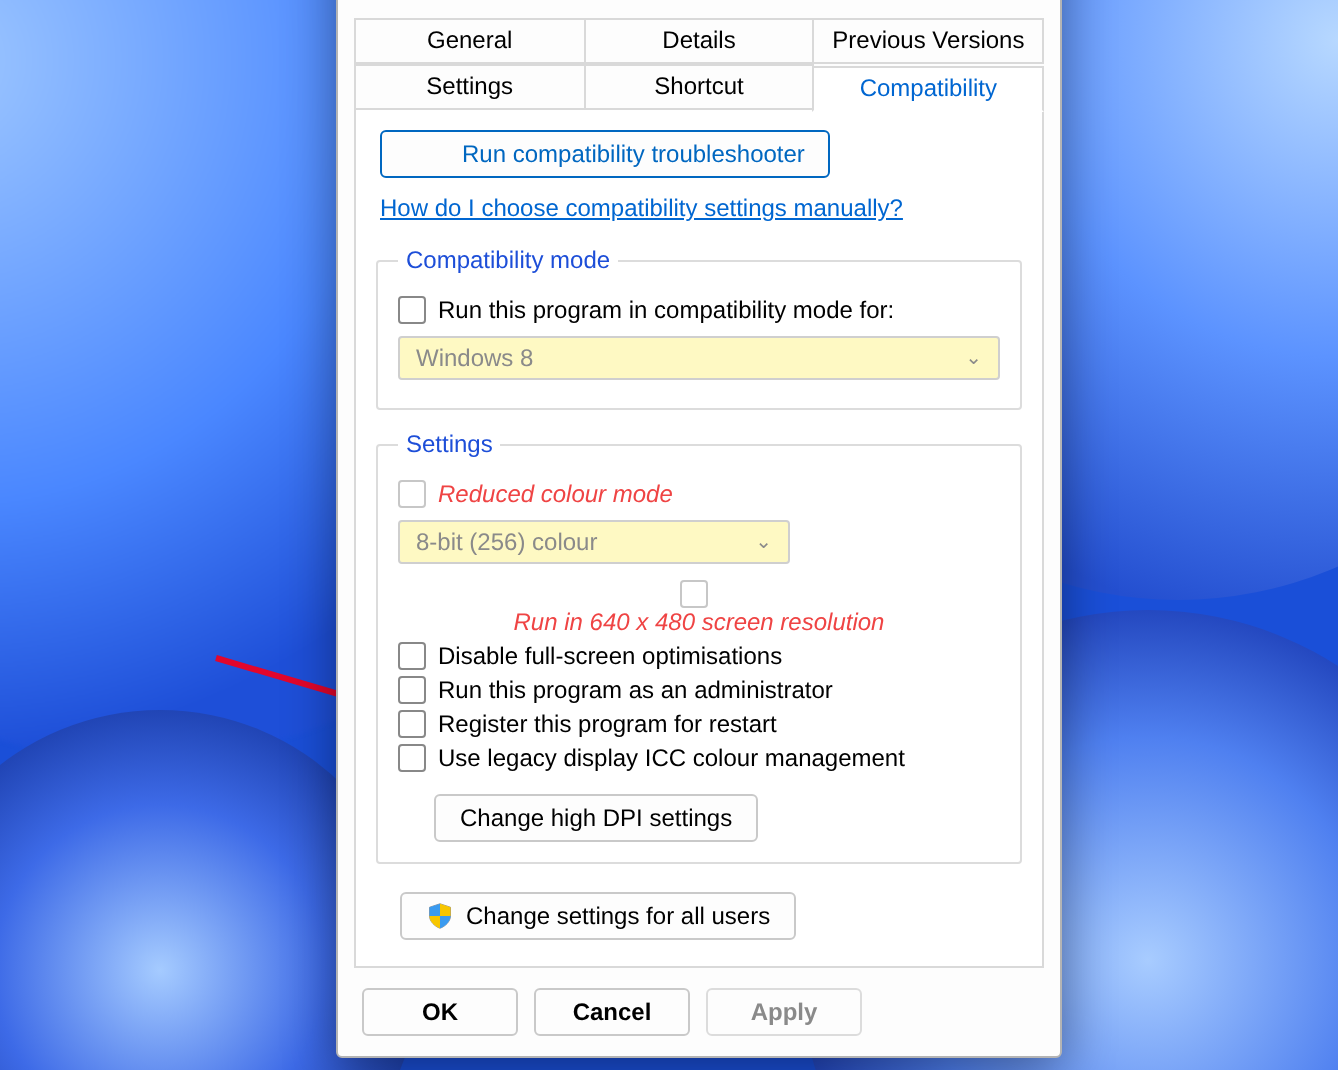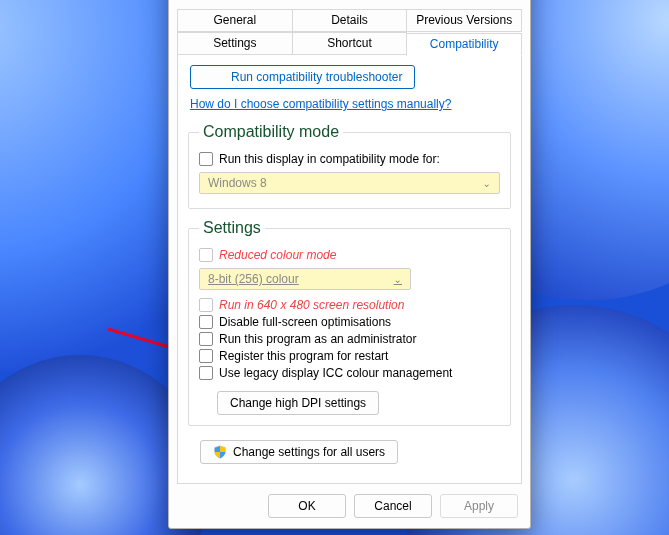--- a/index.html
+++ b/index.html
@@ -83,49 +83,50 @@
   .btn-grey { color: #8a8a8a; border-color: #dcdcdc; }
 
   .linktext { color: #0066d1; text-decoration: underline; margin: 8px 2px 10px 2px; cursor: pointer; display: inline-block; }
 
   fieldset {
     border: 1px solid #dcdcdc;
     border-radius: 2px;
     margin: 2px 0 10px 0;
     padding: 8px 10px 10px 10px;
   }
-  legend { padding: 0 4px; font-size: 16px; color: #14532d; }
+  legend { padding: 0 4px; font-size: 12px; color: #1d4ed8; }
 
   .chk-row { display: flex; align-items: center; margin: 3px 0; }
   .chk {
     width: 14px; height: 14px;
     border: 1px solid #888; border-radius: 2px;
     margin-right: 6px; background: #fff;
     flex-shrink: 0;
   }
   .chk.disabled { border-color: #c7c7c7; }
   .chk-label.disabled { color: #ef4444; font-style: italic; }
 
   .dropdown {
     display: flex; align-items: center; justify-content: space-between;
     border: 1px solid #cfcfcf; border-radius: 2px;
     background: #fef9c3;
     color: #8a8a8a;
     padding: 3px 8px;
     margin: 6px 0 4px 0;
     font-size: 12px;
   }
-  .dropdown.sm { width: 212px; text-decoration: underline; }
+  .dropdown.sm { width: 196px; }
   .chevron { font-size: 10px; color: #8a8a8a; }
 
   .footer {
     display: flex;
-    justify-content: flex-end;
+    justify-content: flex-start;
     gap: 8px;
     padding: 10px 4px 2px 4px;
+    font-weight: bold;
   }
   .footer .btn { min-width: 78px; }
 
   .shield {
     width: 14px; height: 14px; margin-right: 6px;
     display: inline-block; vertical-align: -3px;
   }
 
   .arrow {
     position: absolute;
@@ -172,41 +173,41 @@
 
 
     <div class="btn btn-accent" style="margin:0 2px;padding-left:40px;">Run compatibility troubleshooter</div>
 
     <div class="linktext">How do I choose compatibility settings manually?</div>
 
     <fieldset>
       <legend>Compatibility mode</legend>
       <div class="chk-row">
         <span class="chk"></span>
-        <span class="chk-label">Run this display in compatibility mode for:</span>
+        <span class="chk-label">Run this program in compatibility mode for:</span>
       </div>
       <div class="dropdown">
         <span>Windows 8</span>
         <span class="chevron">⌄</span>
       </div>
     </fieldset>
 
     <fieldset>
       <legend>Settings</legend>
 
       <div class="chk-row">
         <span class="chk disabled"></span>
         <span class="chk-label disabled">Reduced colour mode</span>
       </div>
       <div class="dropdown sm">
         <span>8-bit (256) colour</span>
         <span class="chevron">⌄</span>
       </div>
 
-      <div class="chk-row" style="margin-top:8px;">
+      <div class="chk-row" style="margin-top:8px;flex-direction:column;">
         <span class="chk disabled"></span>
         <span class="chk-label disabled">Run in 640 x 480 screen resolution</span>
       </div>
       <div class="chk-row">
         <span class="chk"></span>
         <span class="chk-label">Disable full-screen optimisations</span>
       </div>
       <div class="chk-row">
         <span class="chk"></span>
         <span class="chk-label">Run this program as an administrator</span>

